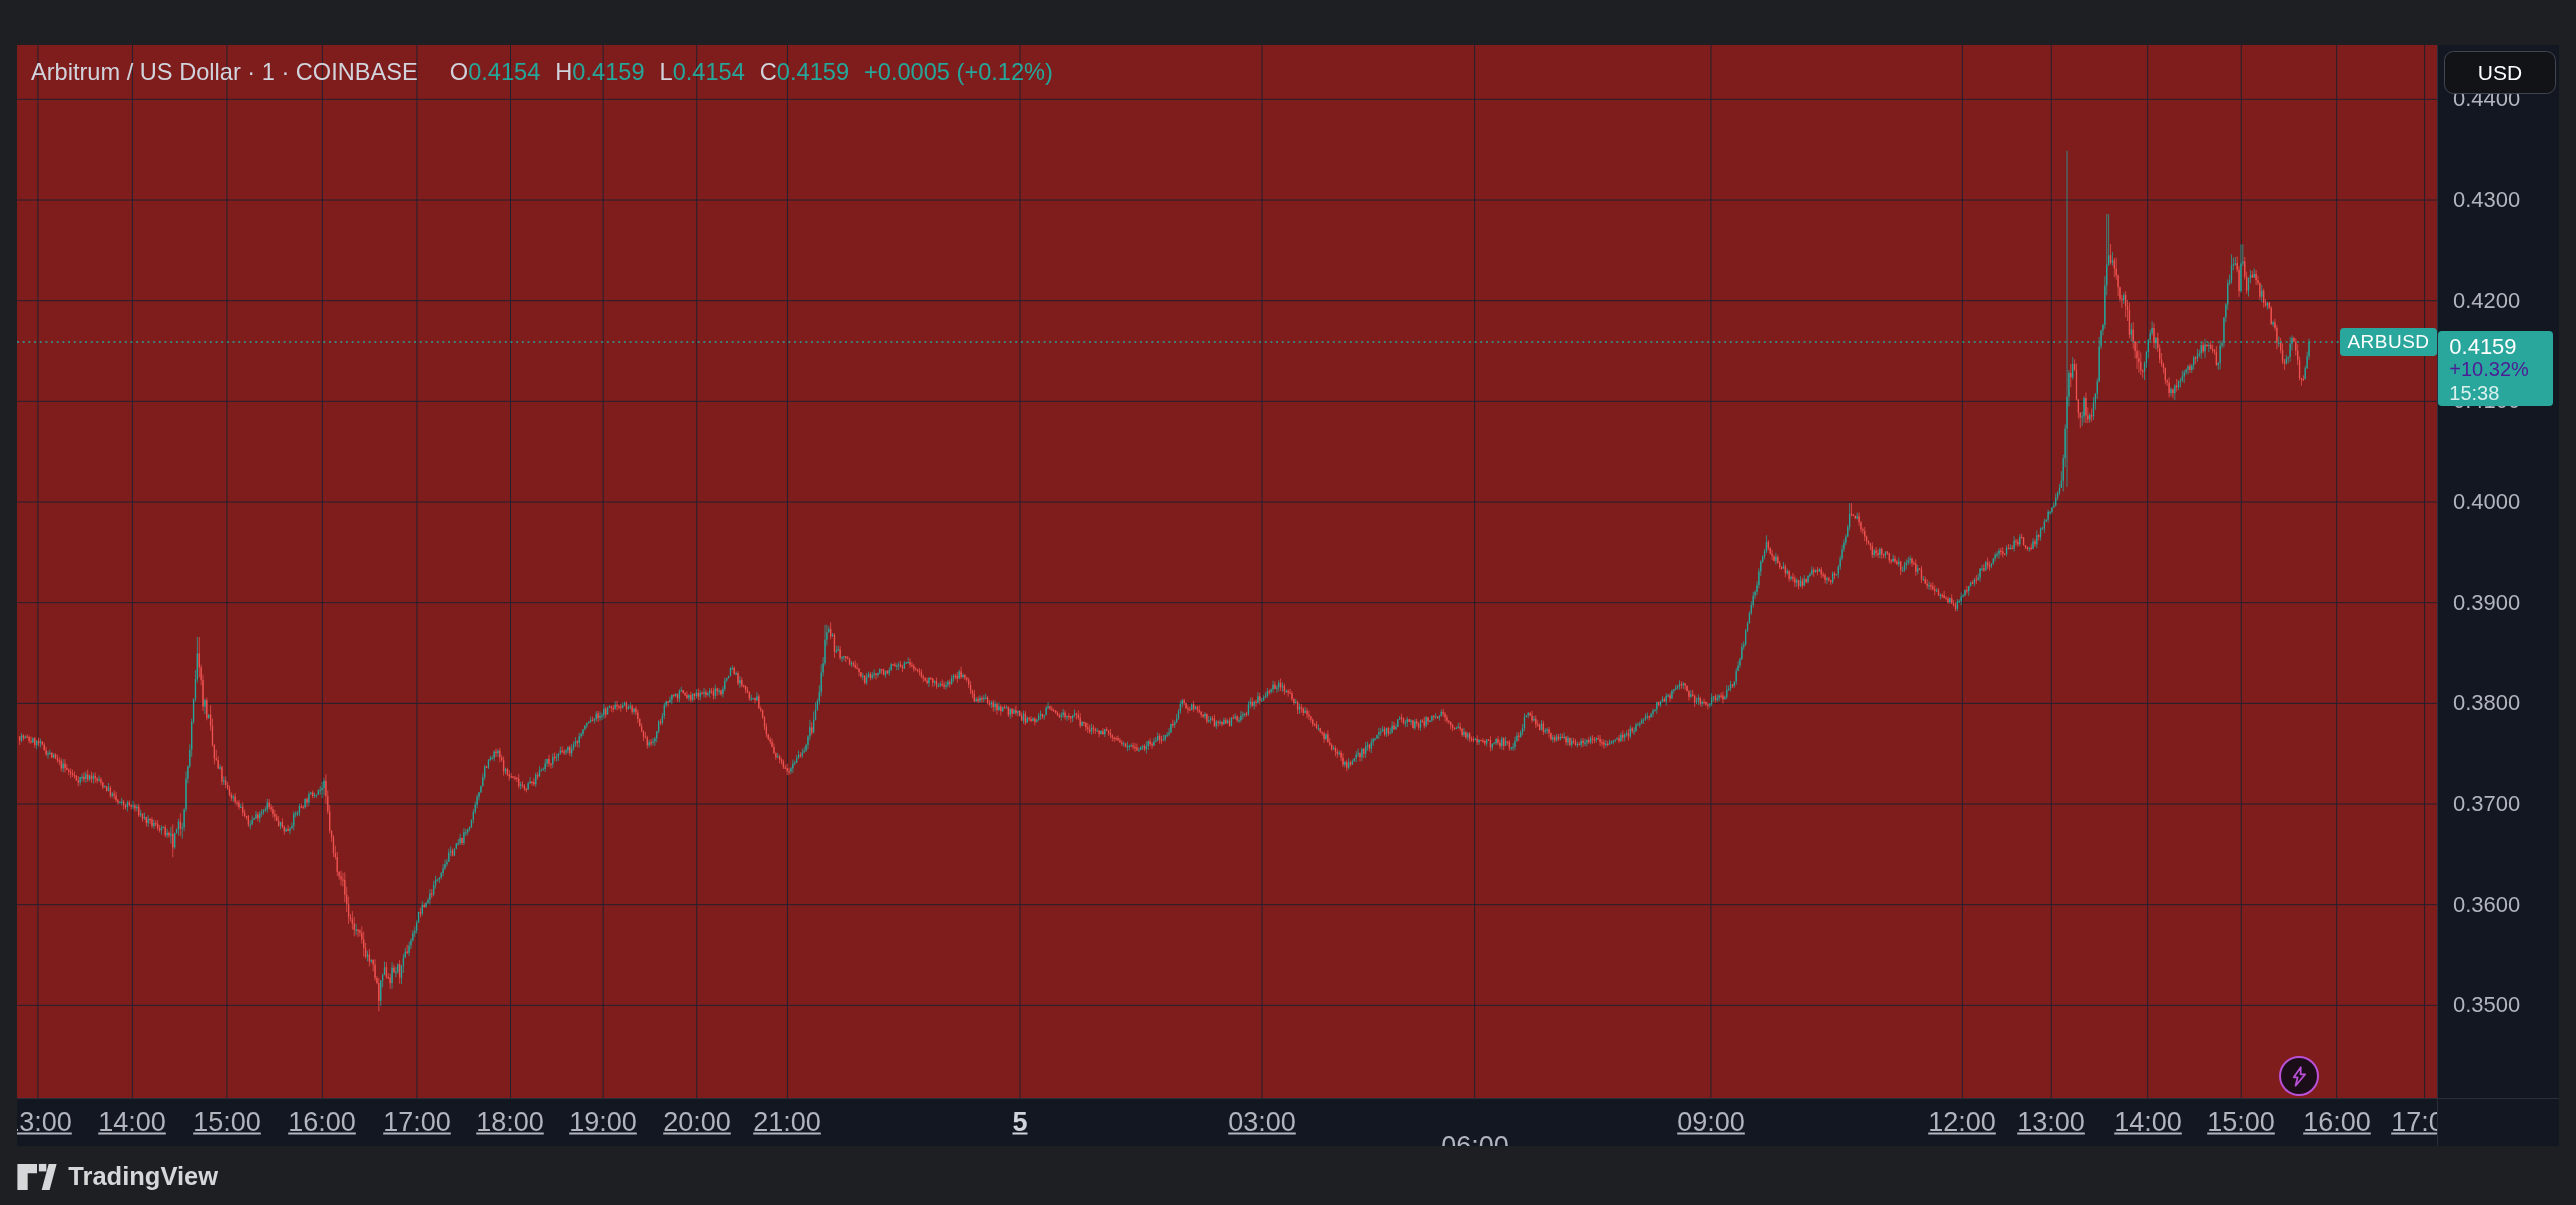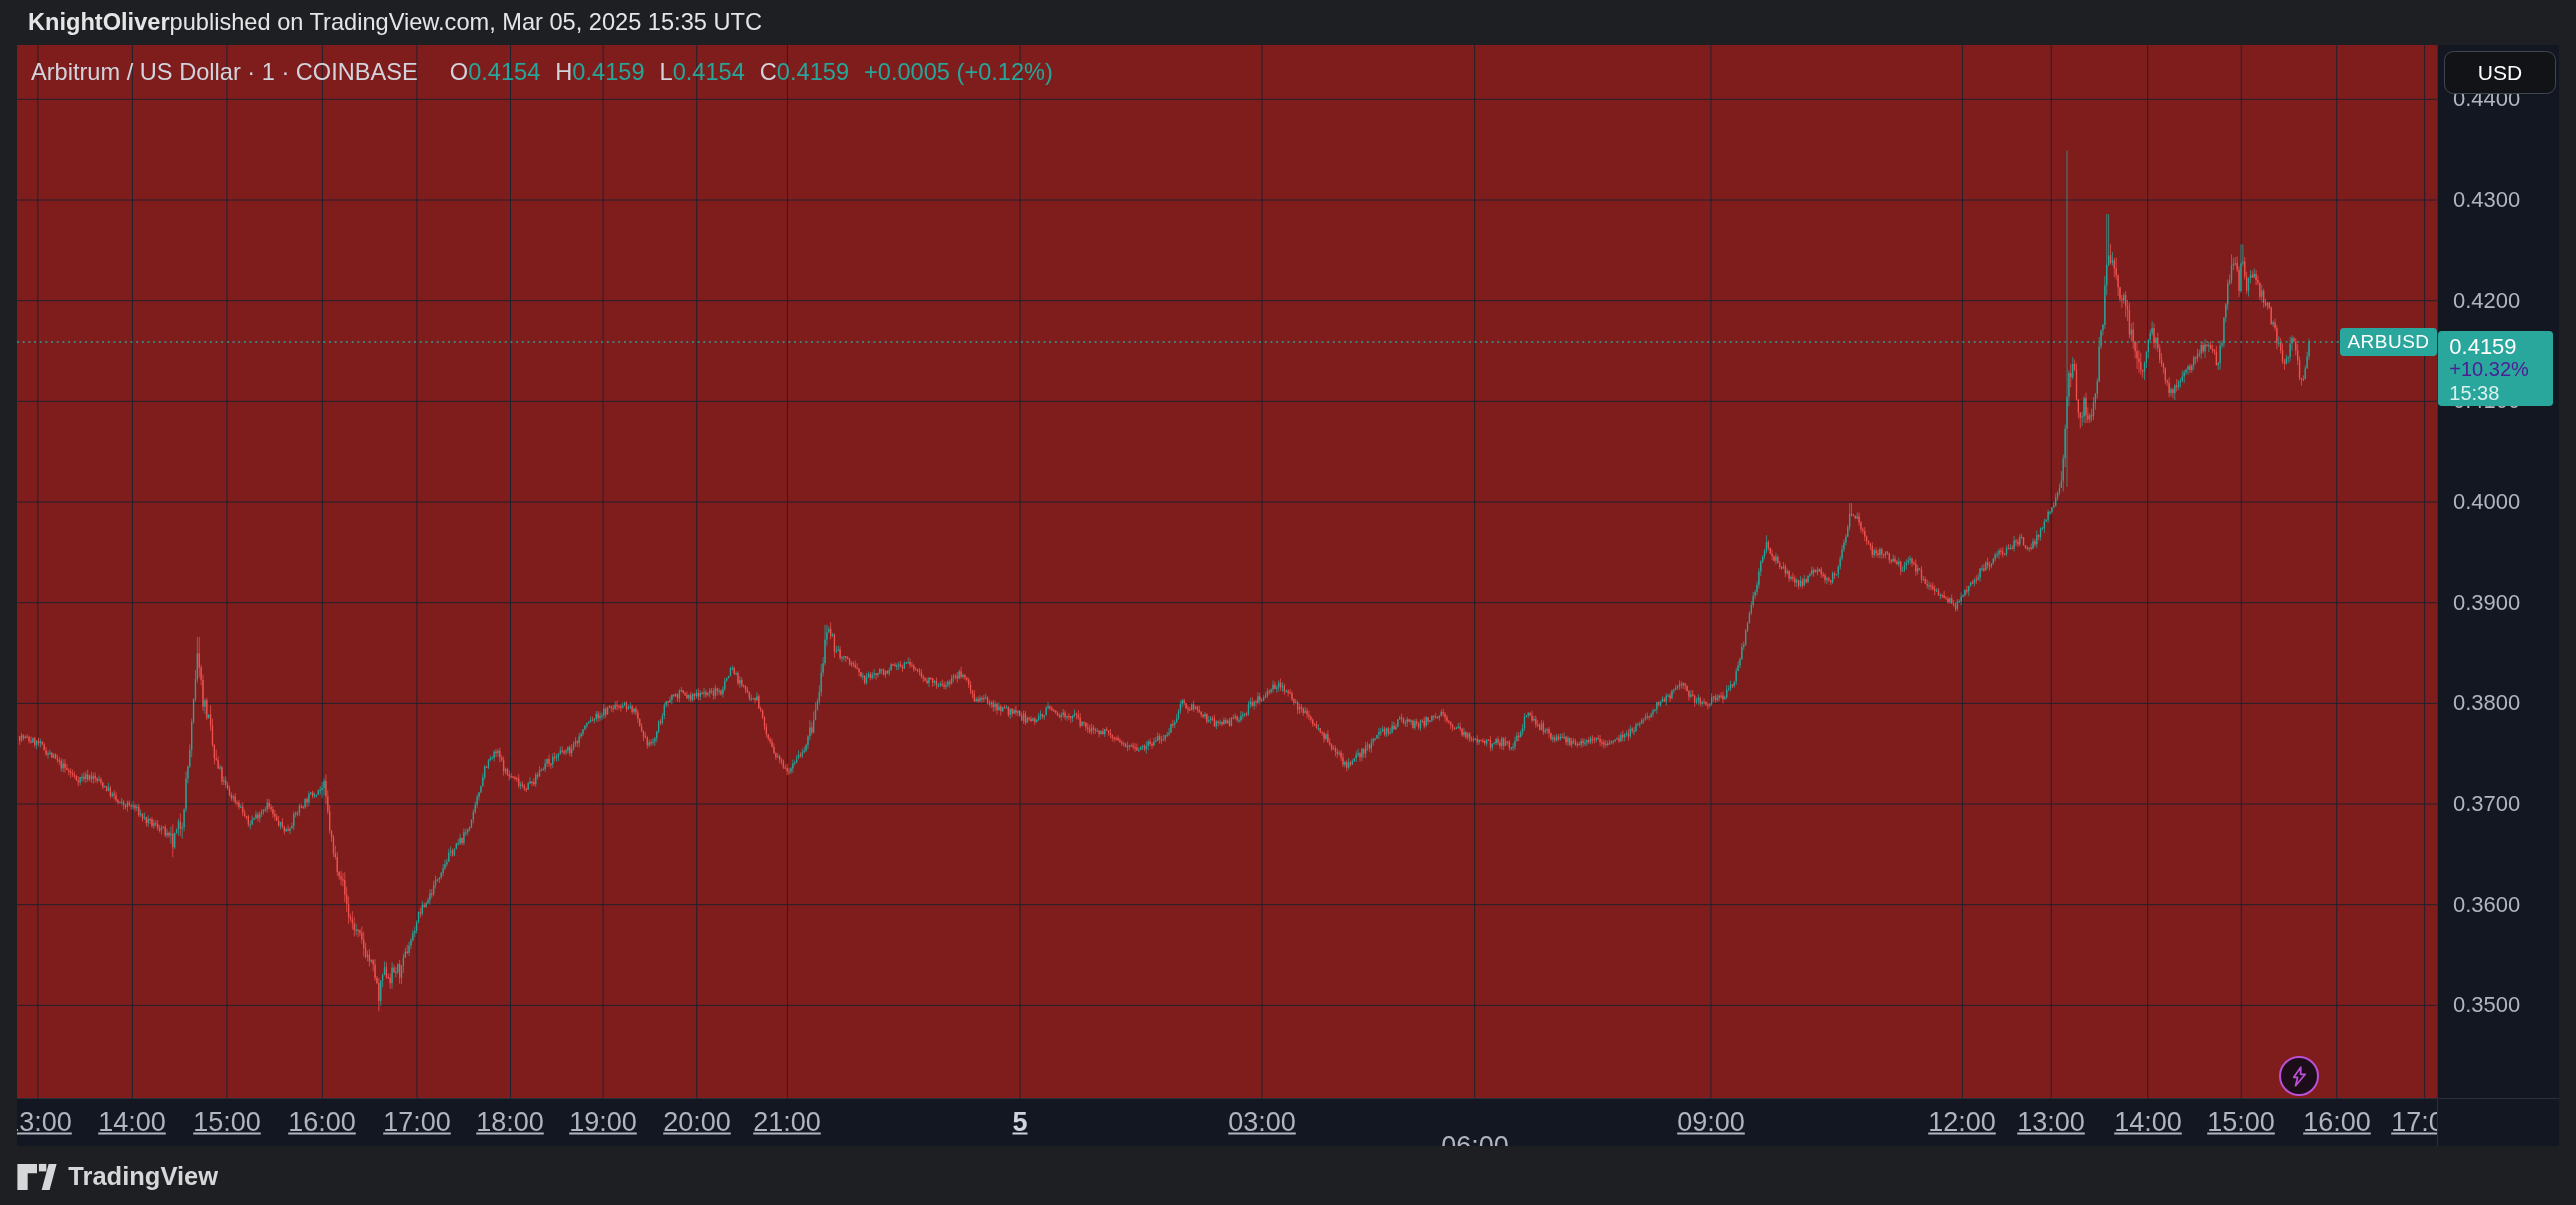--- a/index.html
+++ b/index.html
@@ -51,24 +51,20 @@
   
   #bottom-bar{position:absolute;left:0;top:1147px;width:2576px;height:59px;background:#1e1f22;
               display:flex;align-items:center;padding-left:17px;}
   #brand-text{color:#d6d7d9;font-size:25.5px;font-weight:600;margin-left:11.3px;}
 </style>
 </head>
 <body>
 
 <div id="page">
 
-  <div id="top-bar">
-    <span class="author">KnightOliver</span>
-      <span> published on TradingView.com, Mar 05, 2025 15:35 UTC</span>
-  </div>
 
   <div id="chart-pane">
     <svg id="chart-svg" width="2420" height="1053" viewBox="18 48 2560 1114">
         <line x1="18" y1="105.5" x2="2578" y2="105.5" stroke="#1d212e" stroke-width="1"></line>
         <line x1="18" y1="212.0" x2="2578" y2="212.0" stroke="#1d212e" stroke-width="1"></line>
         <line x1="18" y1="318.5" x2="2578" y2="318.5" stroke="#1d212e" stroke-width="1"></line>
         <line x1="18" y1="425.0" x2="2578" y2="425.0" stroke="#1d212e" stroke-width="1"></line>
         <line x1="18" y1="531.5" x2="2578" y2="531.5" stroke="#1d212e" stroke-width="1"></line>
         <line x1="18" y1="638.0" x2="2578" y2="638.0" stroke="#1d212e" stroke-width="1"></line>
         <line x1="18" y1="744.5" x2="2578" y2="744.5" stroke="#1d212e" stroke-width="1"></line>

